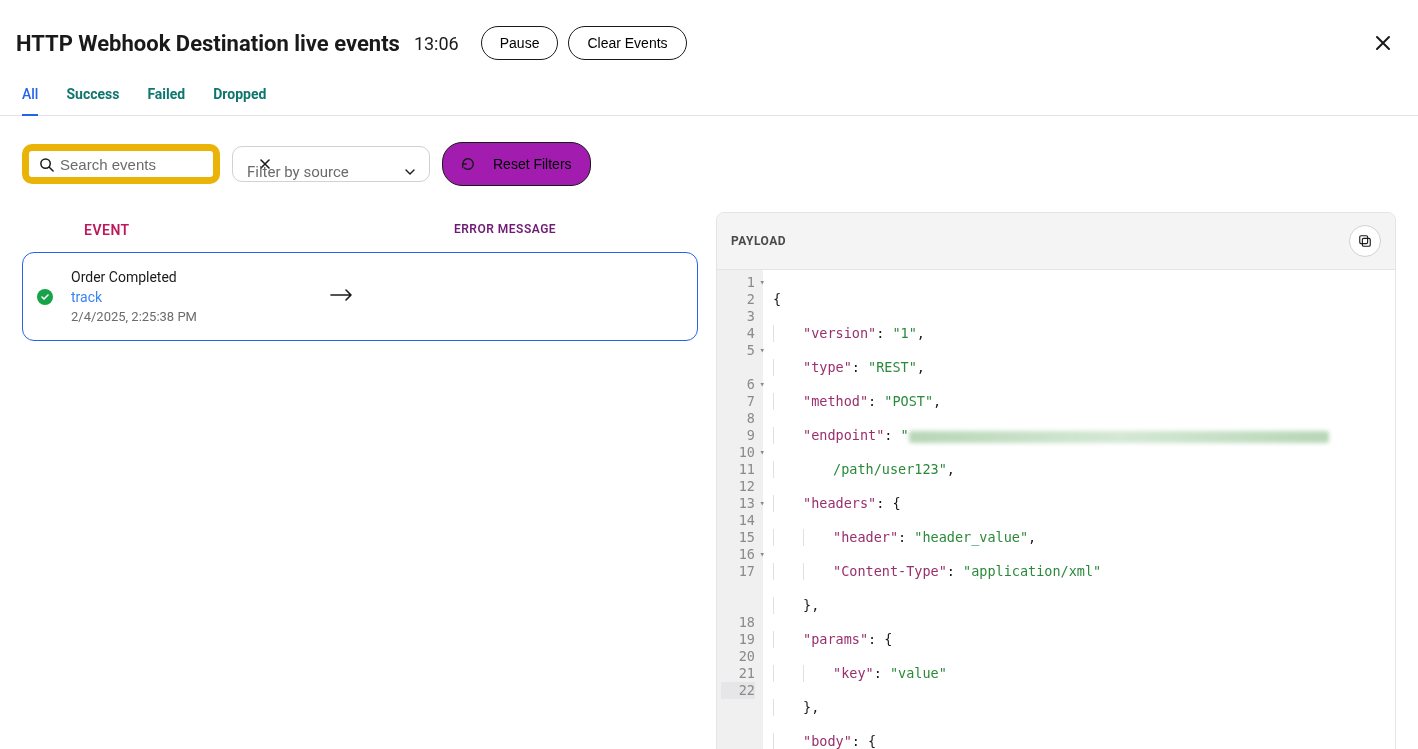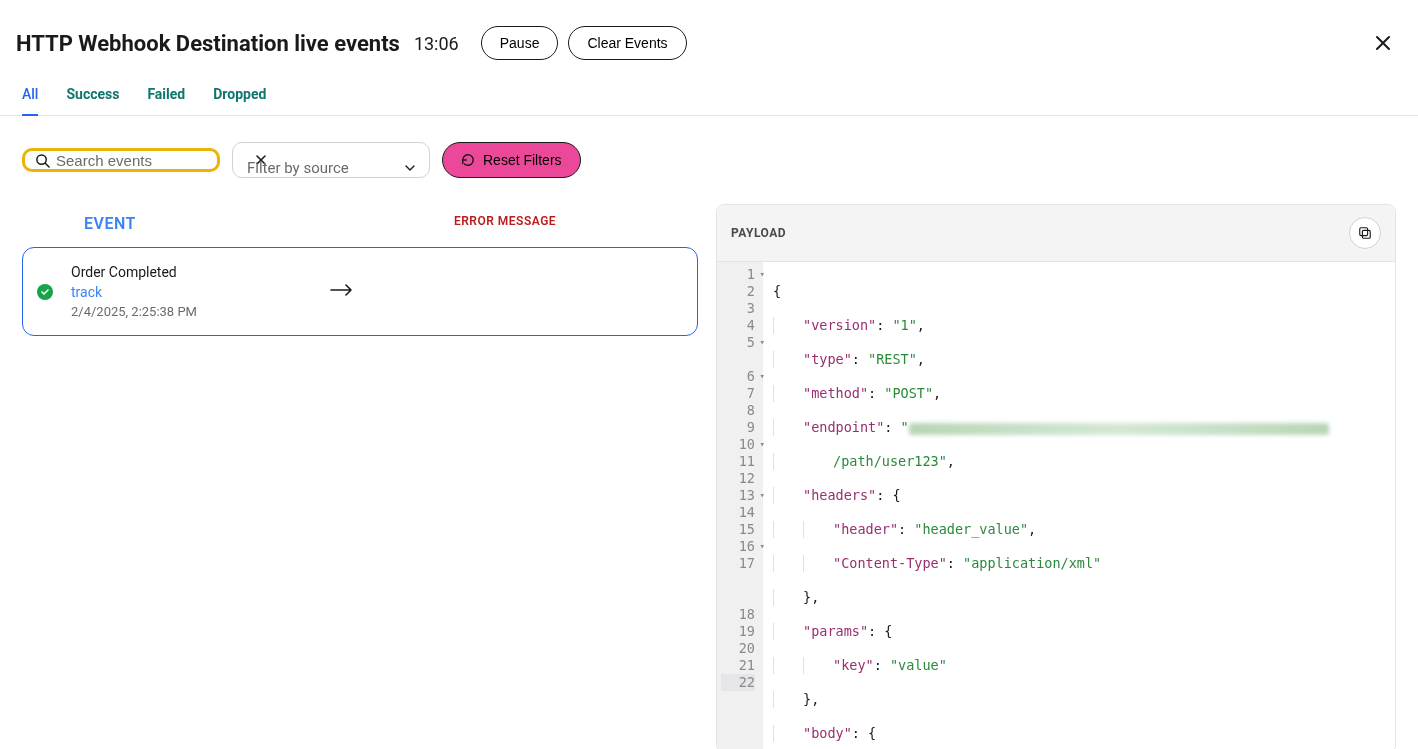--- a/index.html
+++ b/index.html
@@ -74,23 +74,23 @@
   
   .filter-bar {
     display: flex;
     gap: 12px;
     padding: 26px 22px;
     align-items: center;
   }
   .search-wrap {
     display: flex;
     align-items: center;
-    border: 3px solid #eab308;
+    border: 7px solid #eab308;
     border-radius: 10px;
-    height: 24px;
+    height: 40px;
     width: 198px;
     padding: 0 10px;
   }
   .search-wrap input {
     border: none;
     outline: none;
     font-size: 15px;
     flex: 1;
     color: #1a1a1a;
     background: transparent;
@@ -110,25 +110,25 @@
     padding: 0 14px;
     cursor: pointer;
     color: #6b6b6b;
     font-size: 15px;
   }
   .source-select .caret { color:#1a1a1a; }
 
   .reset-btn {
     display: flex;
     align-items: center;
-    gap: 8px;
+    gap: 18px;
     border: 1px solid #1a1a1a;
-    background: #ec4899;
+    background: #a21caf;
     border-radius: 20px;
-    height: 36px;
+    height: 44px;
     padding: 0 18px;
     font-size: 14px;
     font-weight: 500;
     cursor: pointer;
   }
 
   
   .body {
     display: flex;
     padding: 0 22px;
@@ -143,32 +143,32 @@
   }
 
   
   .list-head {
     display: flex;
     padding: 10px 0 14px;
   }
   .list-head .col-event {
     width: 290px;
     padding-left: 62px;
-    font-size: 16px;
+    font-size: 14px;
     letter-spacing: 0.5px;
     font-weight: 600;
-    color: #3b82f6;
+    color: #be185d;
   }
   .list-head .col-error {
     flex:1;
     text-align: center;
     font-size: 12px;
     letter-spacing: 0.5px;
     font-weight: 600;
-    color: #b91c1c;
+    color: #701a75;
   }
 
   
   .event-card {
     border: 1px solid #2563eb;
     border-radius: 12px;
     display: flex;
     align-items: center;
     padding: 16px 14px;
     gap: 18px;

